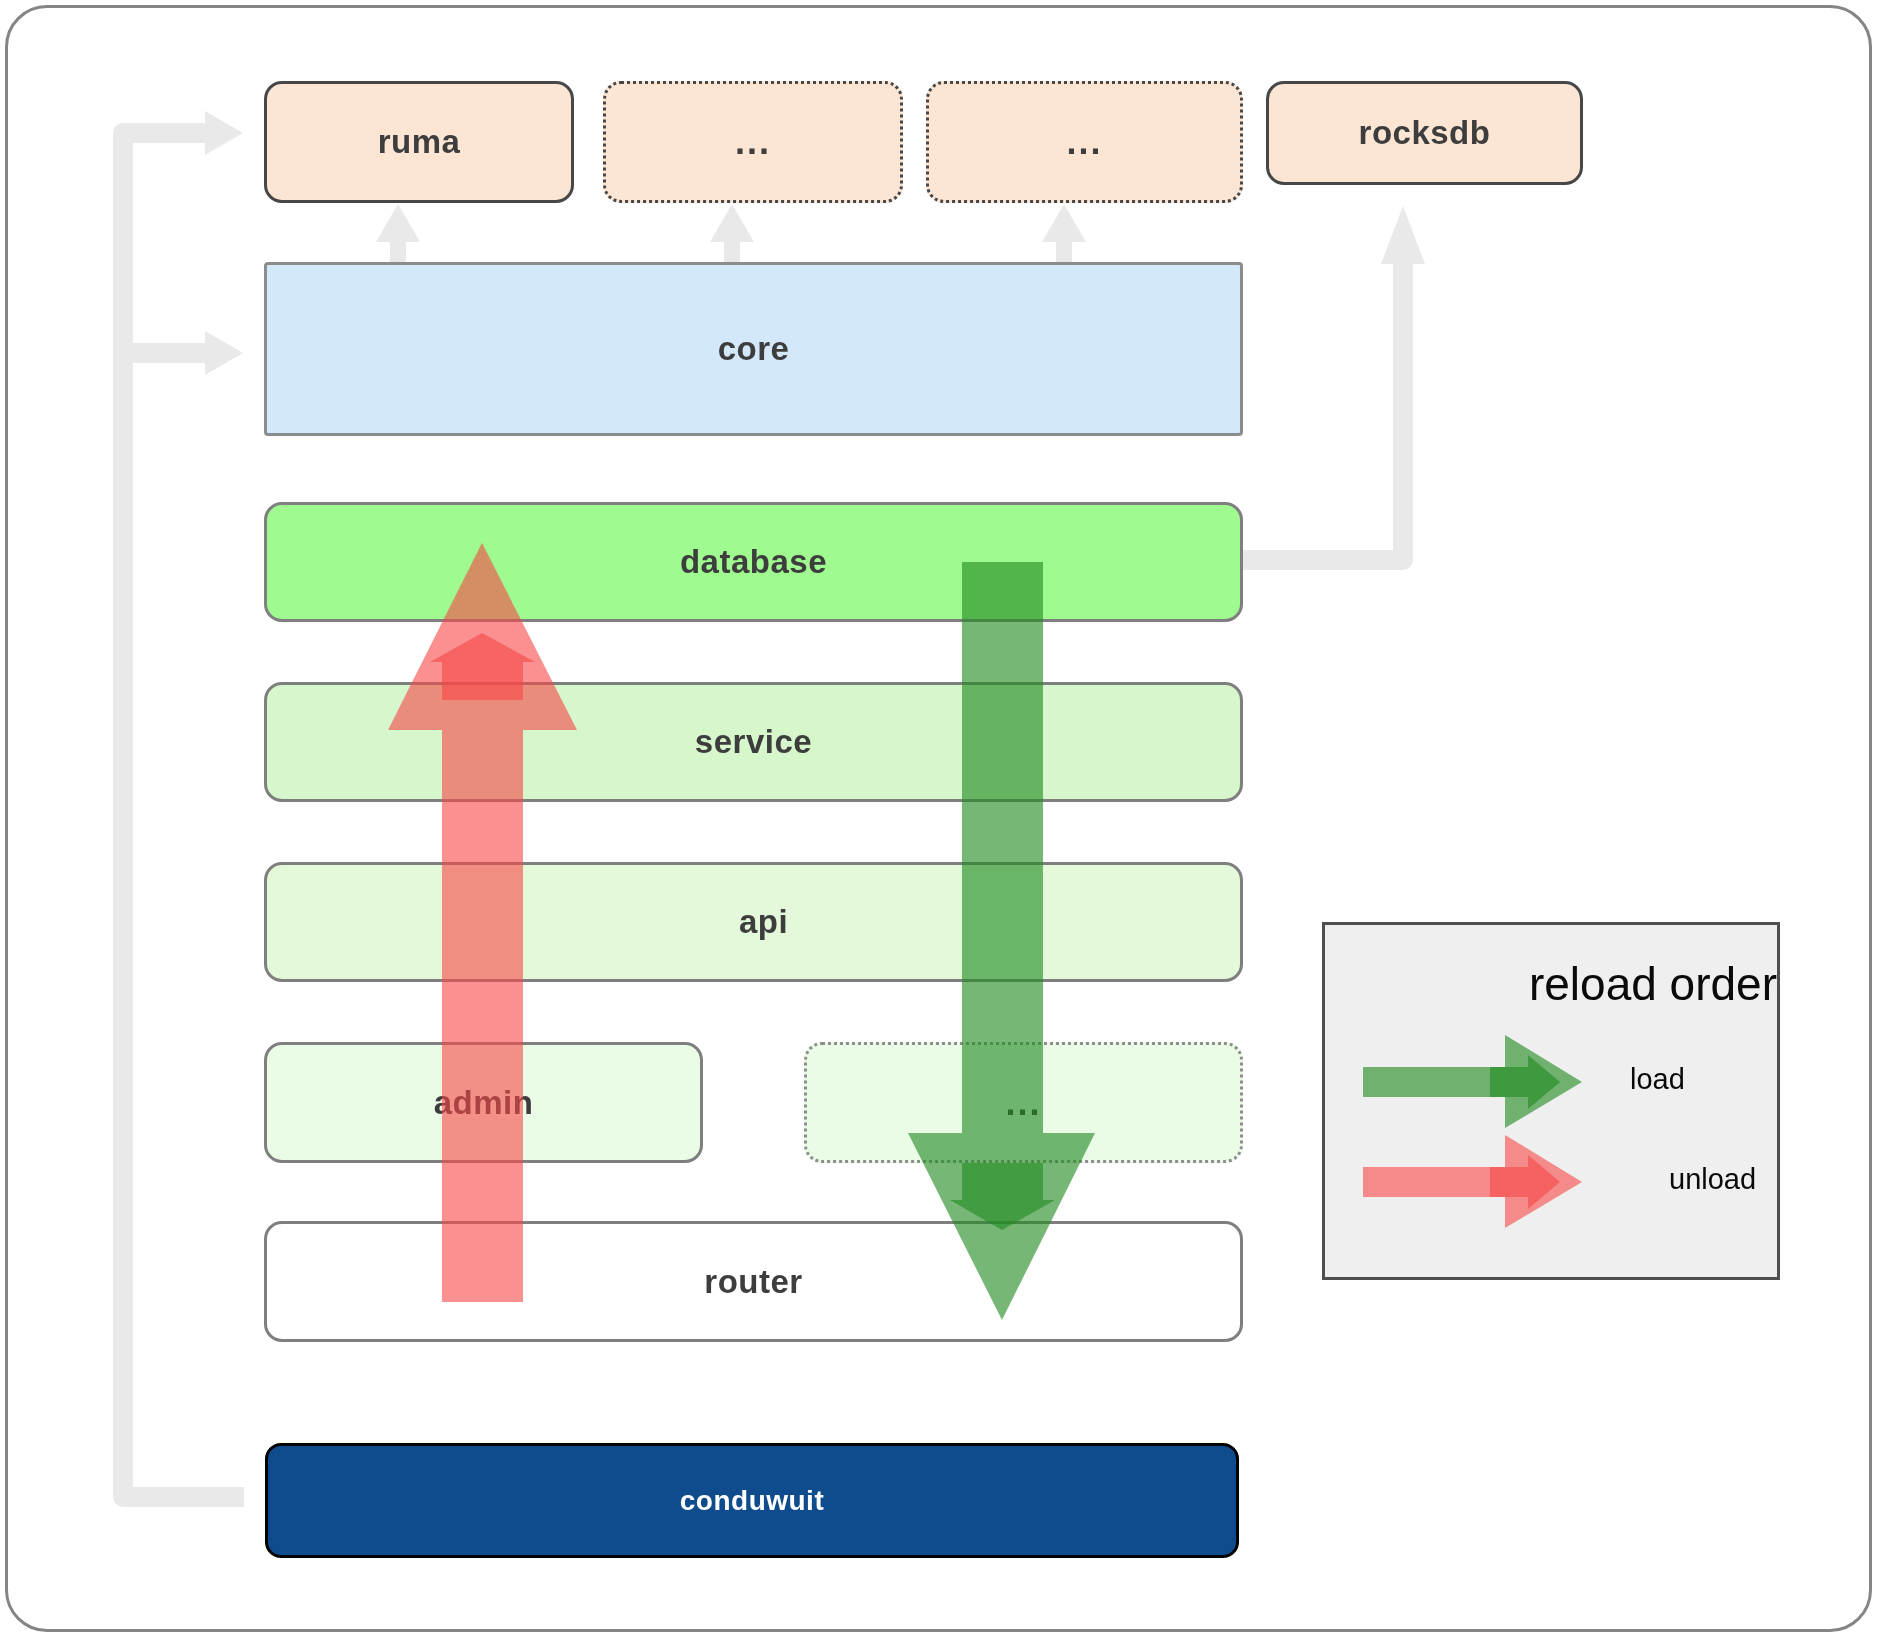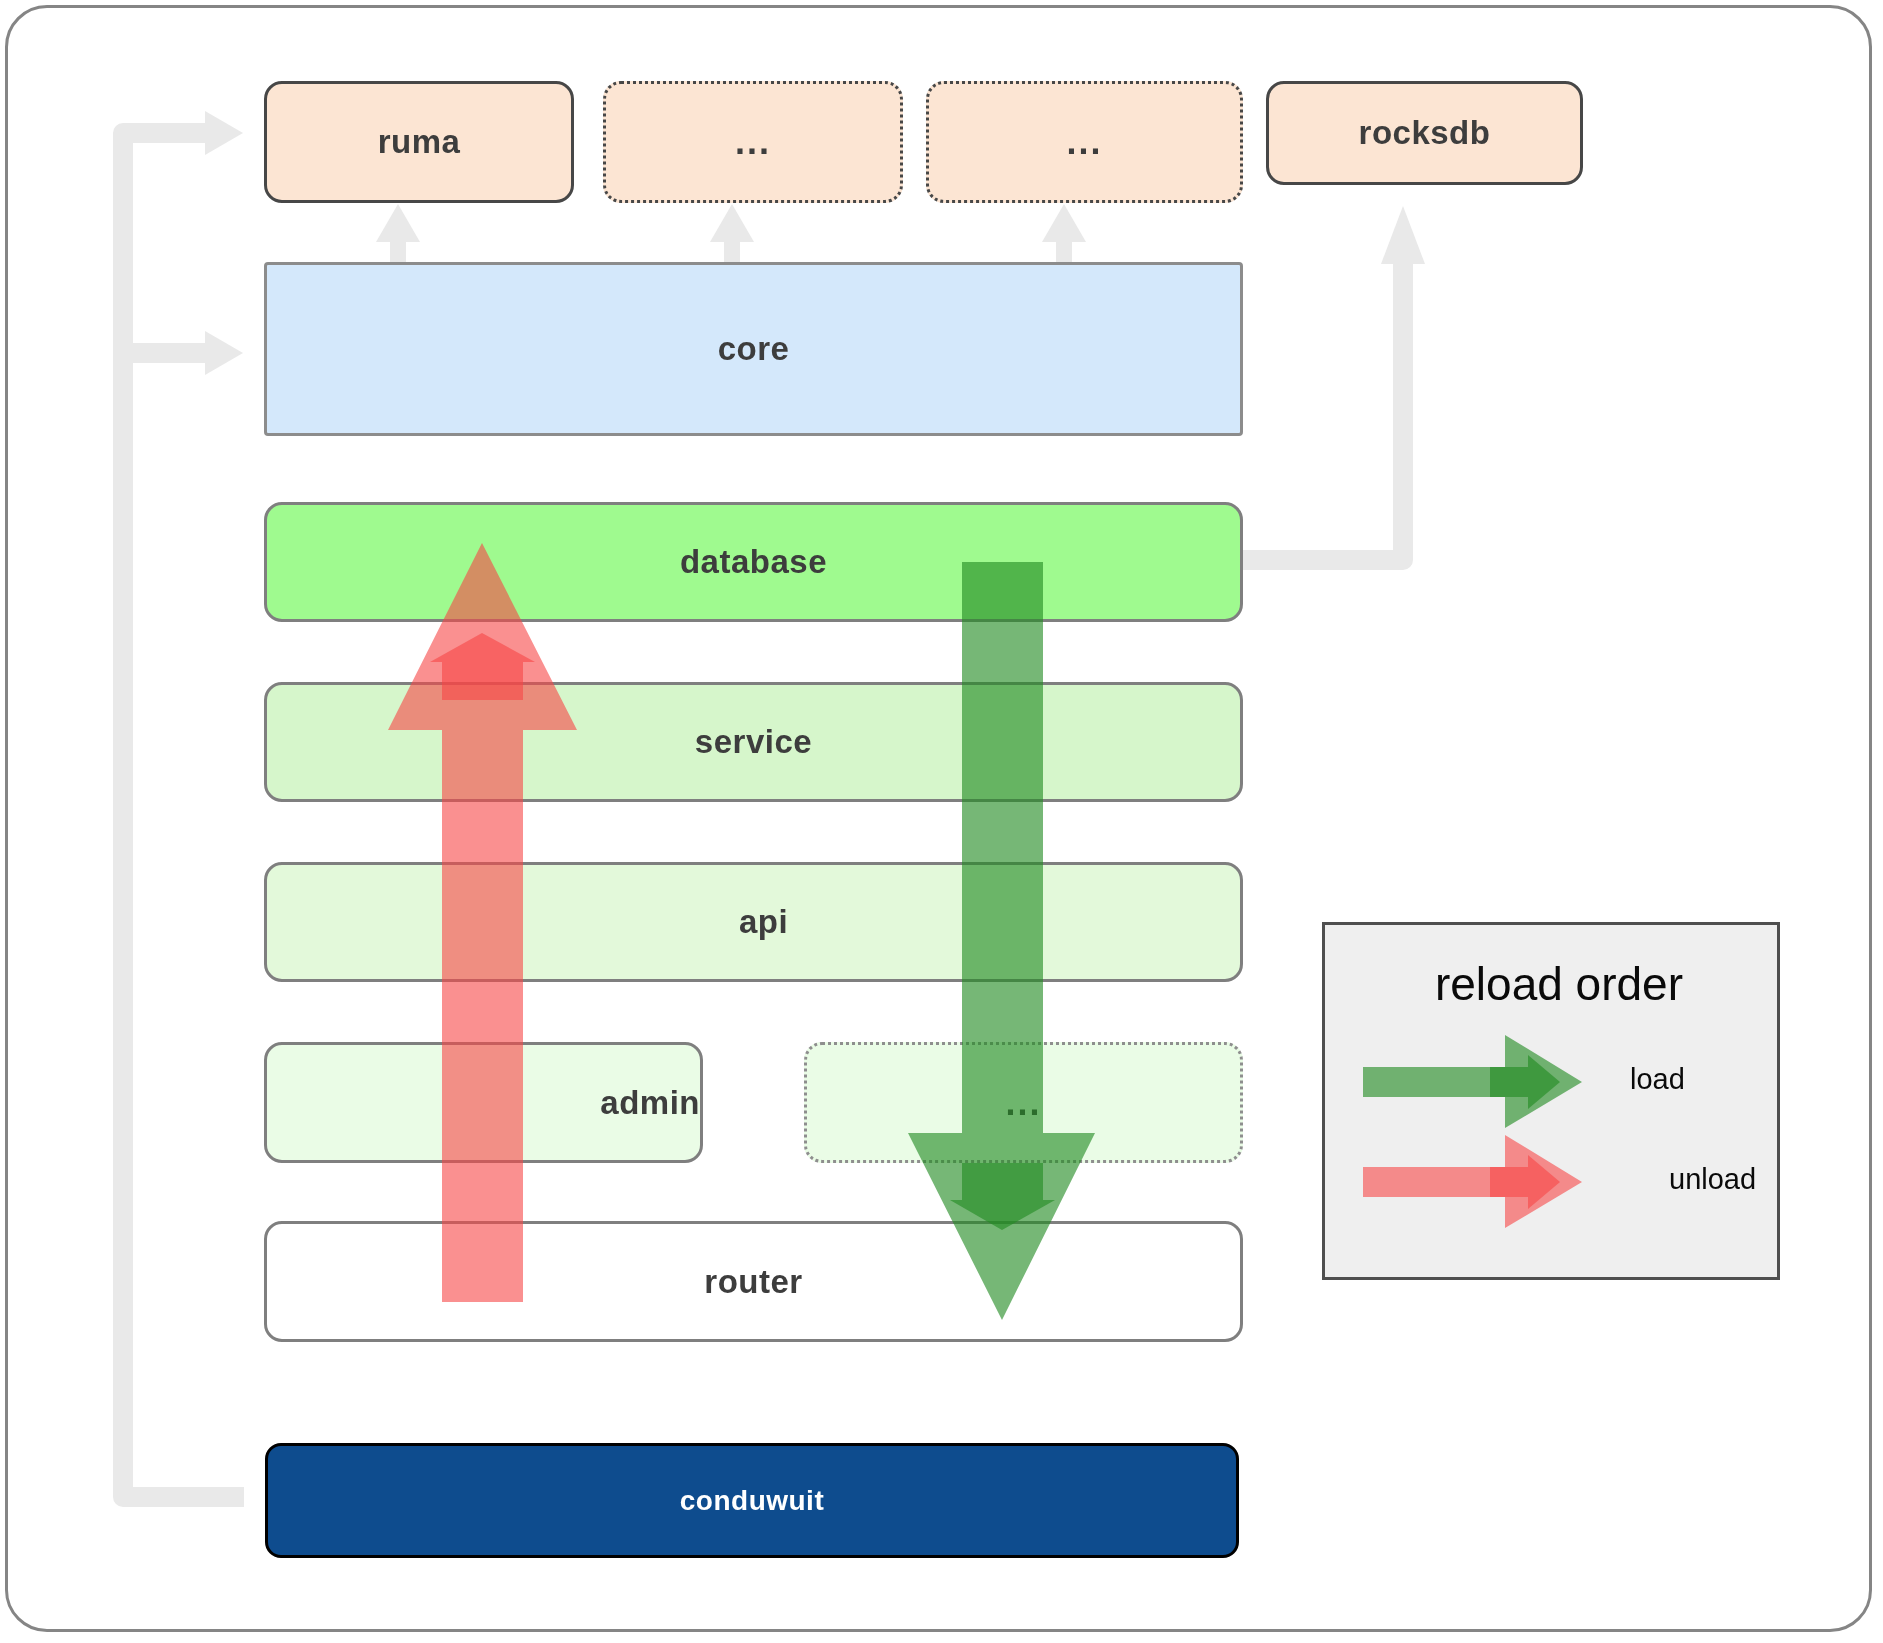--- a/index.html
+++ b/index.html
@@ -21,33 +21,33 @@
   }
   .r18{border-radius:18px;}
   .box-ruma    {left:243px;top:81px;width:310px;height:122px;background:var(--peach-fill);border:3px solid var(--peach-border);}
   .box-dots1   {left:582px;top:81px;width:300px;height:122px;background:var(--peach-fill);border:3px dotted var(--peach-border);}
   .box-dots2   {left:905px;top:81px;width:317px;height:122px;background:var(--peach-fill);border:3px dotted var(--peach-border);}
   .box-rocksdb {left:1245px;top:81px;width:317px;height:104px;background:var(--peach-fill);border:3px solid var(--peach-border);}
   .box-core    {left:243px;top:262px;width:979px;height:174px;background:var(--core-fill);border:3px solid var(--core-border);border-radius:4px;}
   .box-database{left:243px;top:502px;width:979px;height:120px;background:var(--database-fill);border:3px solid var(--green-border);}
   .box-service {left:243px;top:682px;width:979px;height:120px;background:var(--service-fill);border:3px solid var(--green-border);}
   .box-api     {left:243px;top:862px;width:979px;height:120px;background:var(--api-fill);border:3px solid var(--green-border);padding-left:20px;}
-  .box-admin   {left:243px;top:1042px;width:439px;height:121px;background:var(--admin-fill);border:3px solid var(--green-border);justify-content:flex-end;}
+  .box-admin   {left:243px;top:1042px;width:439px;height:121px;background:var(--admin-fill);border:3px solid var(--green-border);}
   .box-dots3   {left:783px;top:1042px;width:439px;height:121px;background:var(--admin-fill);border:3px dotted #8e8e8e;}
   .box-router  {left:243px;top:1221px;width:979px;height:121px;background:var(--router-fill);border:3px solid var(--green-border);}
   .box-conduwuit{left:244px;top:1443px;width:974px;height:115px;background:var(--conduwuit-fill);border:3px solid var(--conduwuit-border);
     color:var(--conduwuit-text);font-size:28px;border-radius:16px;}
   .dots-label{font-size:36px;font-weight:700;letter-spacing:2px;}
   #legend{
     position:absolute;left:1322px;top:922px;width:458px;height:358px;z-index:10;
     background:var(--legend-bg);border:3px solid var(--legend-border);box-sizing:border-box;
   }
   #legend-title{
-    position:absolute;left:0;top:32px;width:100%;text-align:center;
-    font-size:46px;color:var(--legend-text);font-weight:400;padding-left:8px;
+    position:absolute;left:0;top:32px;width:100%;text-align:right;
+    font-size:46px;color:var(--legend-text);font-weight:400;
   }
   .legend-item-label{
     position:absolute;left:305px;font-size:29px;color:var(--legend-text);font-weight:400;
   }
   #legend-label-load{top:138px;}
   #legend-label-unload{top:238px;margin-left:39px;}
 </style>
 </head>
 <body>
 

